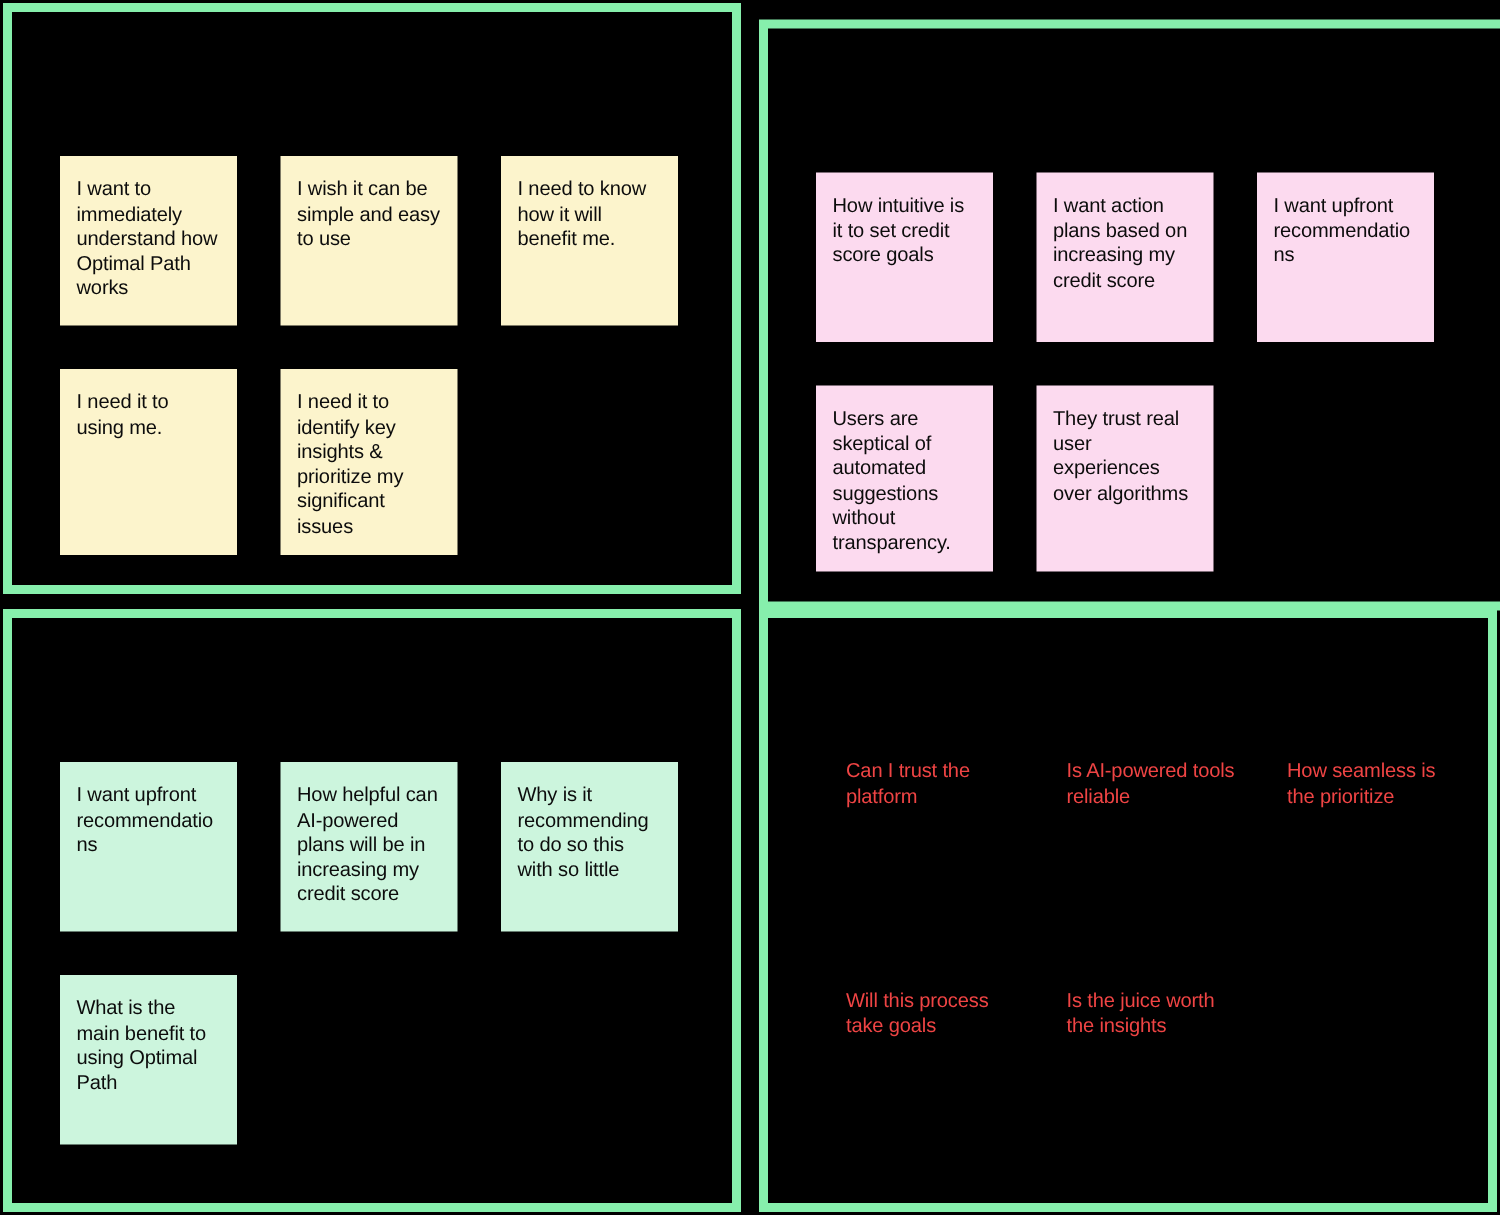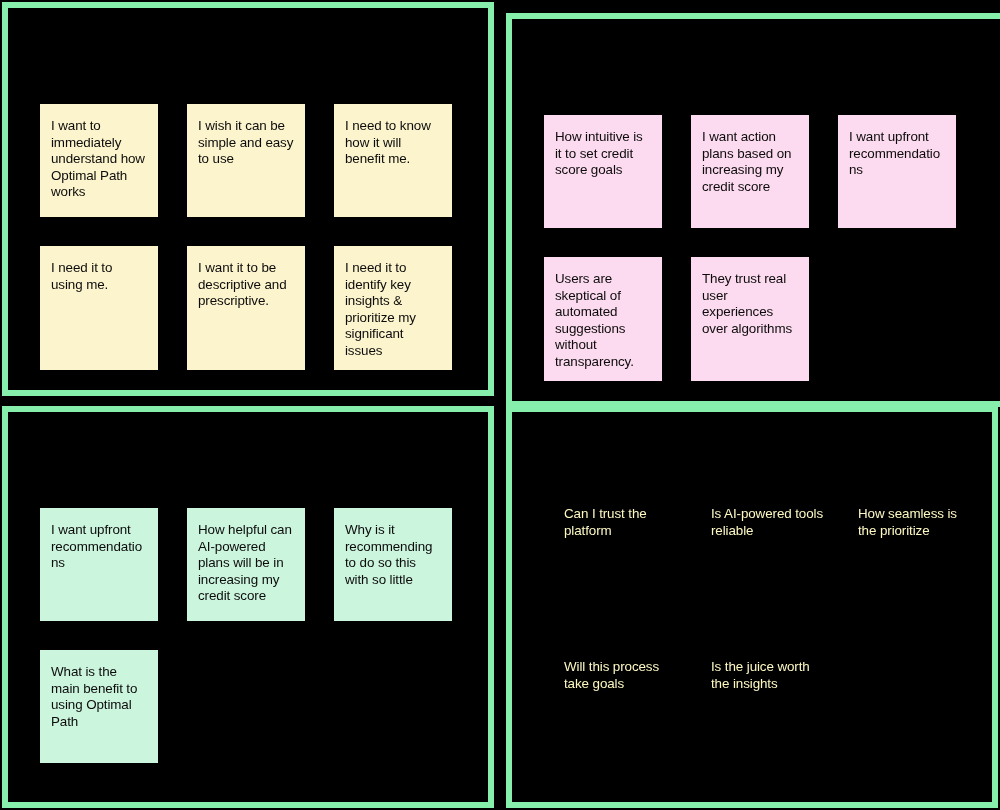--- a/index.html
+++ b/index.html
@@ -75,37 +75,36 @@
     gap: 47px 29px;
     align-content: flex-start;
   }
   .plain-note {
     box-sizing: border-box;
     width: 118px;
     min-height: 106px;
     font-size: 13.4px;
     line-height: 16.6px;
     letter-spacing: -0.1px;
-    color: #fef9c3;
+    color: #ef4444;
     word-wrap: break-word;
     overflow-wrap: anywhere;
   }
 </style>
 </head>
 <body>
 
 <div id="board">
 
   <section class="quadrant q-tl">
     <div class="card-grid">
       <div class="note cream">I want to immediately understand how Optimal Path works</div>
       <div class="note cream">I wish it can be simple and easy to use</div>
       <div class="note cream">I need to know how it will benefit me.</div>
       <div class="note cream">I need it to using me.</div>
-      <div class="note cream">I want it to be descriptive and prescriptive.</div>
       <div class="note cream">I need it to identify key insights &amp; prioritize my significant issues</div>
     </div>
   </section>
 
   <section class="quadrant q-tr">
     <div class="card-grid">
       <div class="note pink">How intuitive is it to set credit score goals</div>
       <div class="note pink">I want action plans based on increasing my credit score</div>
       <div class="note pink">I want upfront recommendations</div>
       <div class="note pink">Users are skeptical of automated suggestions without transparency.</div>

